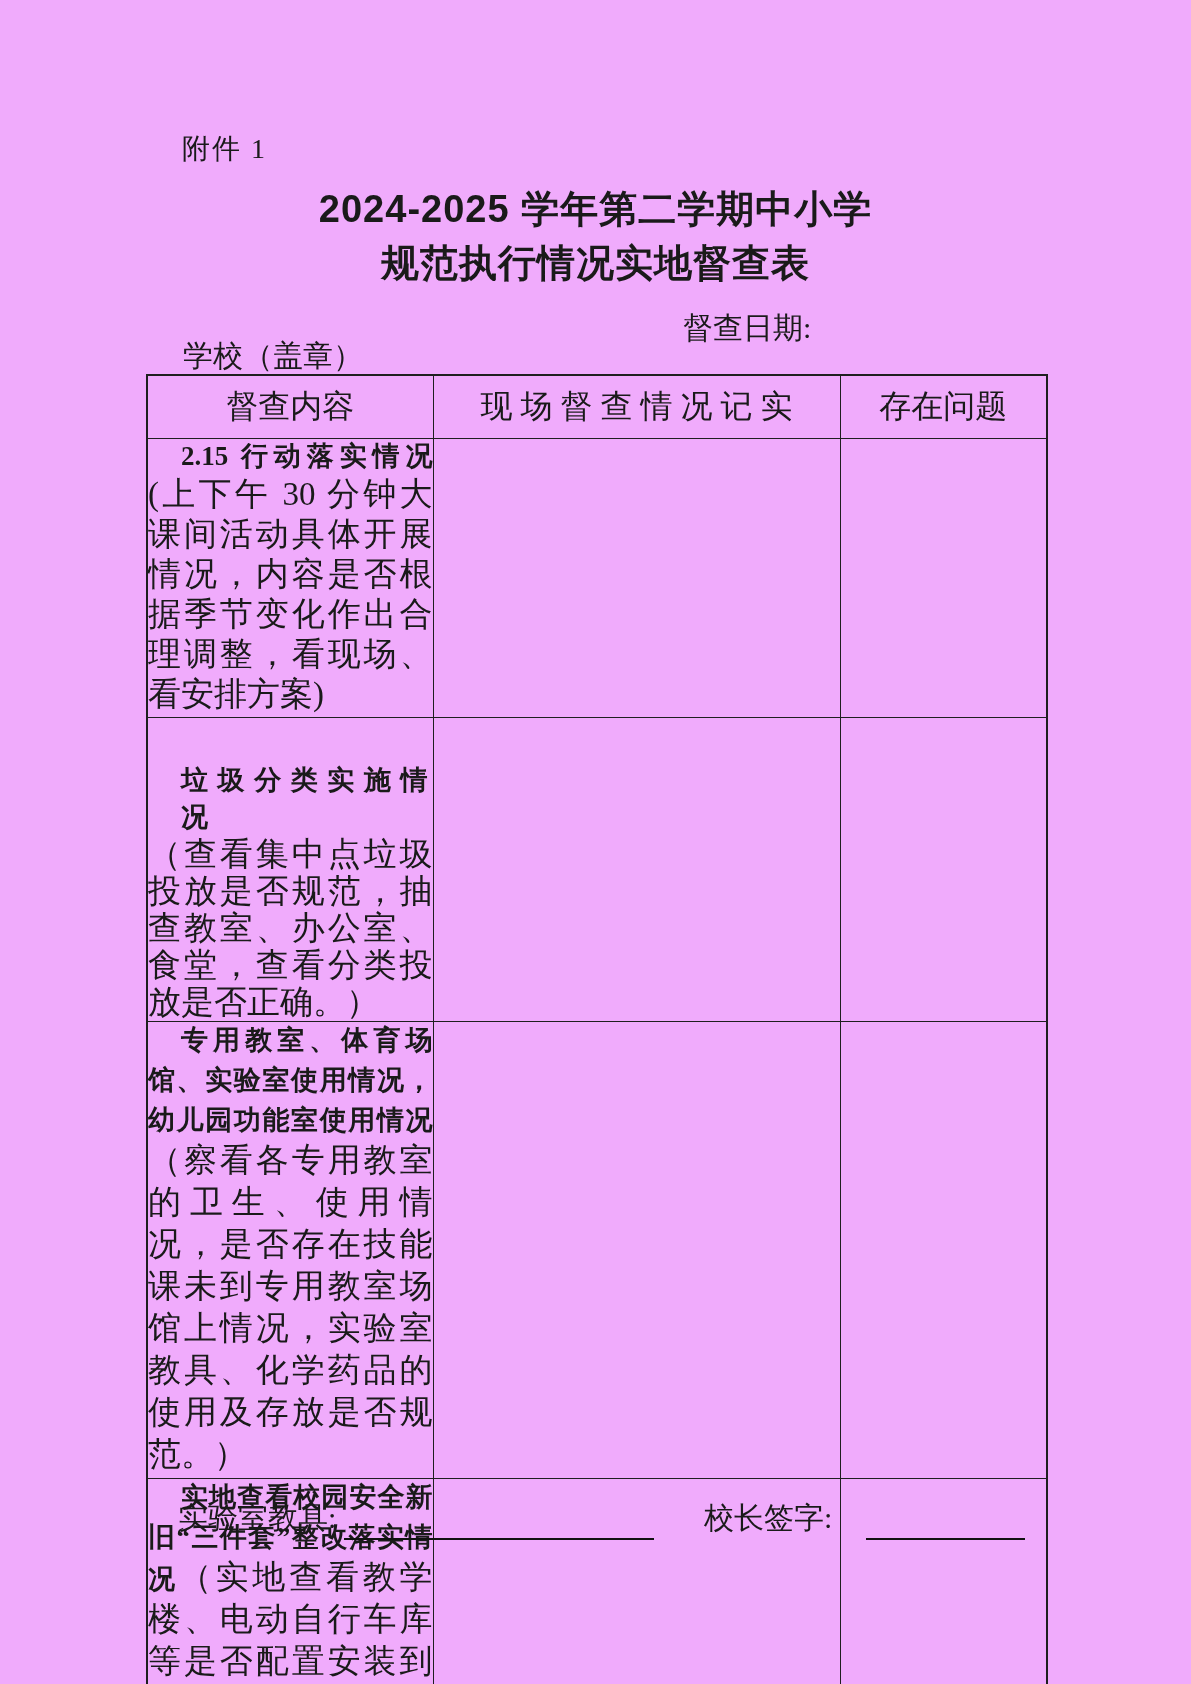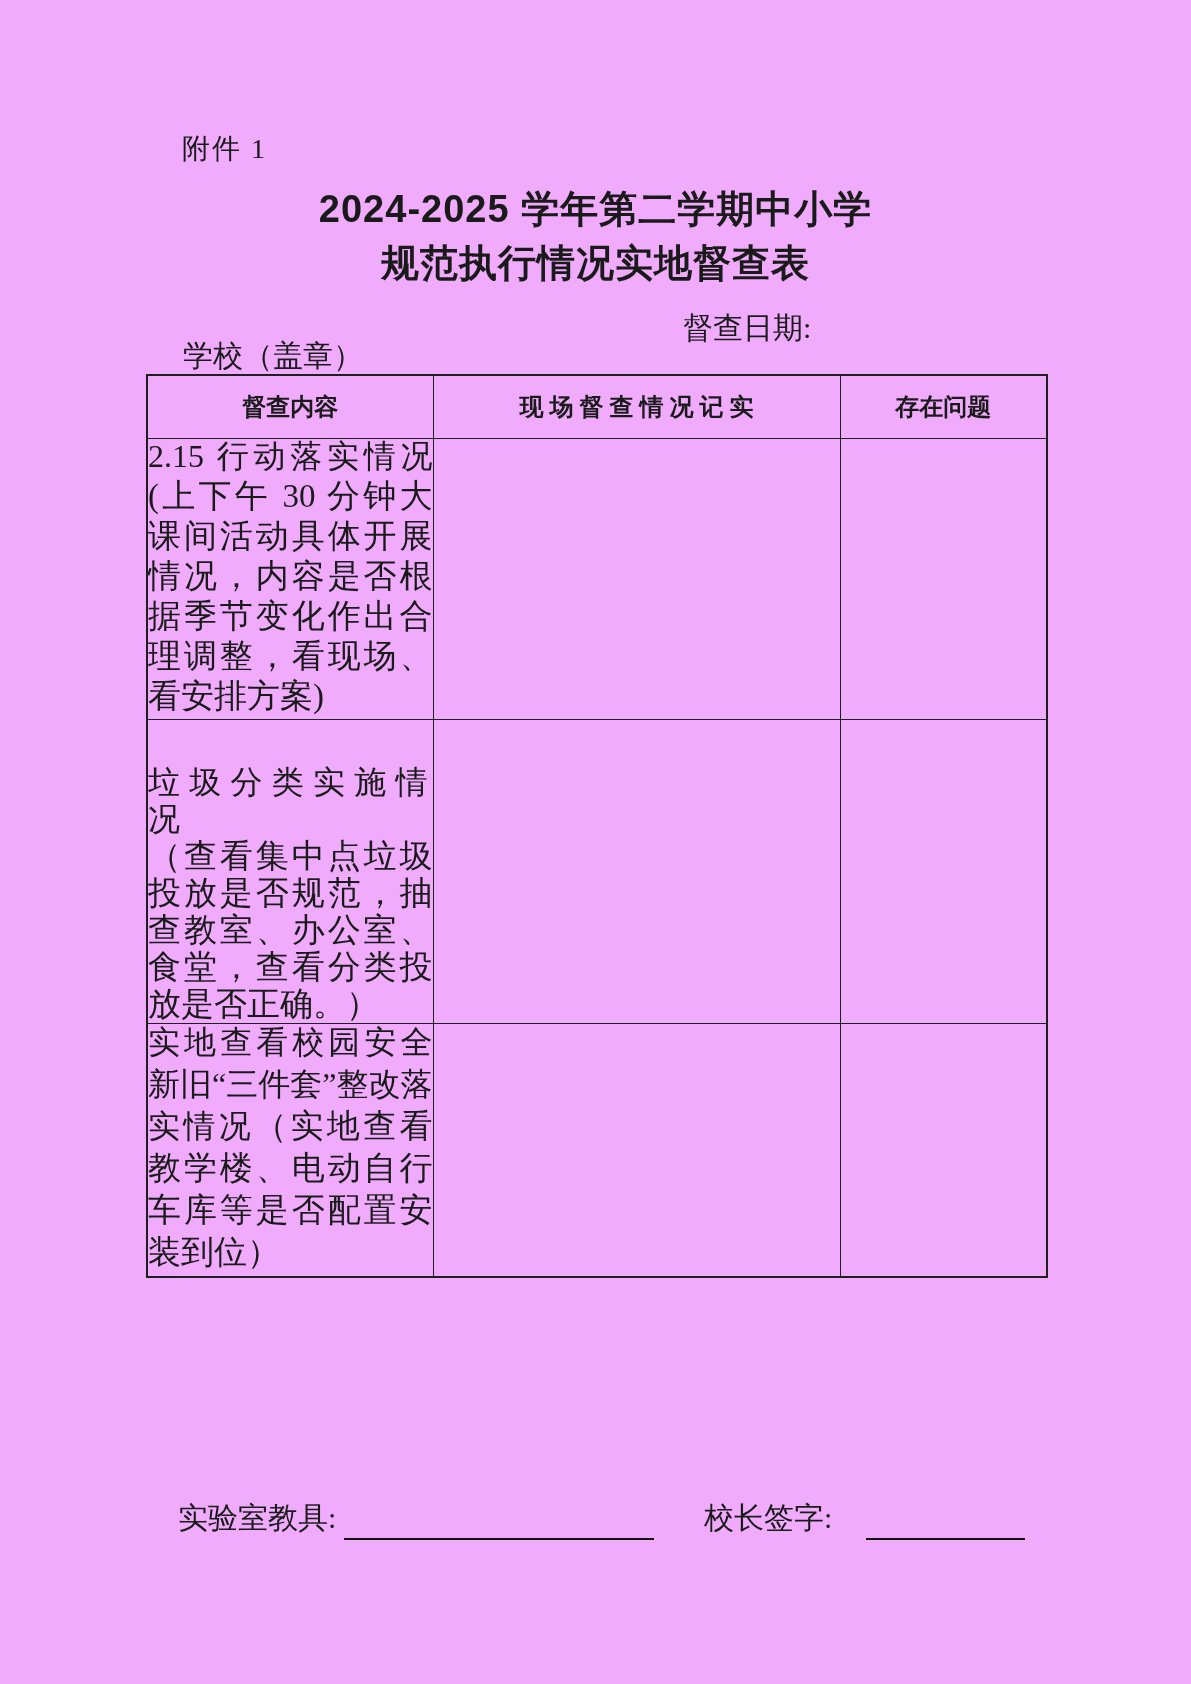--- a/index.html
+++ b/index.html
@@ -55,36 +55,36 @@
   table.grid col.c2 { width: 407px; }
   table.grid col.c3 { width: 207px; }
   table.grid th, table.grid td {
     border: 1.5px solid #1f1f1f;
     vertical-align: top;
     padding: 0;
     overflow: hidden;
   }
   tr.hdr { height: 63px; }
   tr.hdr th {
-    font-size: 24px;
-    font-weight: bold;
+    font-size: 32px;
+    font-weight: normal;
     text-align: center;
     vertical-align: middle;
     padding: 4px 20px;
   }
   tr.r1 { height: 216px; }
   tr.r2 { height: 247px; }
   tr.r3 { height: 330px; }
   tr.r4 { height: 206px; }
   td.content {
     padding: 4px 8px 0 10px;
     text-align: justify;
     text-justify: inter-ideograph;
   }
-  td.content .b { font-weight: normal; font-size: 32px; }
+  td.content .b { font-weight: bold; font-size: 27px; margin-left: 33px; }
   td.content .d { font-size: 33px; }
   tr.r1 td.content { line-height: 35px; }
   tr.r2 td.content { line-height: 37px; padding-top: 44px; }
   tr.r3 td.content { line-height: 36px; }
   tr.r4 td.content { line-height: 37px; }
   tr.r2 td.content .b {
     display: block;
     letter-spacing: 5px;
   }
   tr.r2 td.content .d { display: block; margin-top: 0; }
@@ -142,20 +142,25 @@
         <td class="problem"></td>
       </tr>
       <tr class="r2">
         <td class="content">
             <span class="b">垃圾分类实施情况</span>
             <span class="d">（查看集中点垃圾投放是否规范，抽查教室、办公室、食堂，查看分类投放是否正确。）</span>
           </td>
         <td class="record"></td>
         <td class="problem"></td>
       </tr>
+      <tr class="r3">
+        <td class="content"><span class="b">专用教室、体育场馆、实验室使用情况，幼儿园功能室使用情况</span><span class="d">（察看各专用教室的卫生、使用情况，是否存在技能课未到专用教室场馆上情况，实验室教具、化学药品的使用及存放是否规范。）</span></td>
+        <td class="record"></td>
+        <td class="problem"></td>
+      </tr>
       <tr class="r4">
         <td class="content"><span class="b">实地查看校园安全新旧“三件套”整改落实情况</span><span class="d">（实地查看教学楼、电动自行车库等是否配置安装到位）</span></td>
         <td class="record"></td>
         <td class="problem"></td>
       </tr>
     </tbody>
   </table>
 
   <div class="footer">
     <span class="lbl1">实验室教具:</span>

